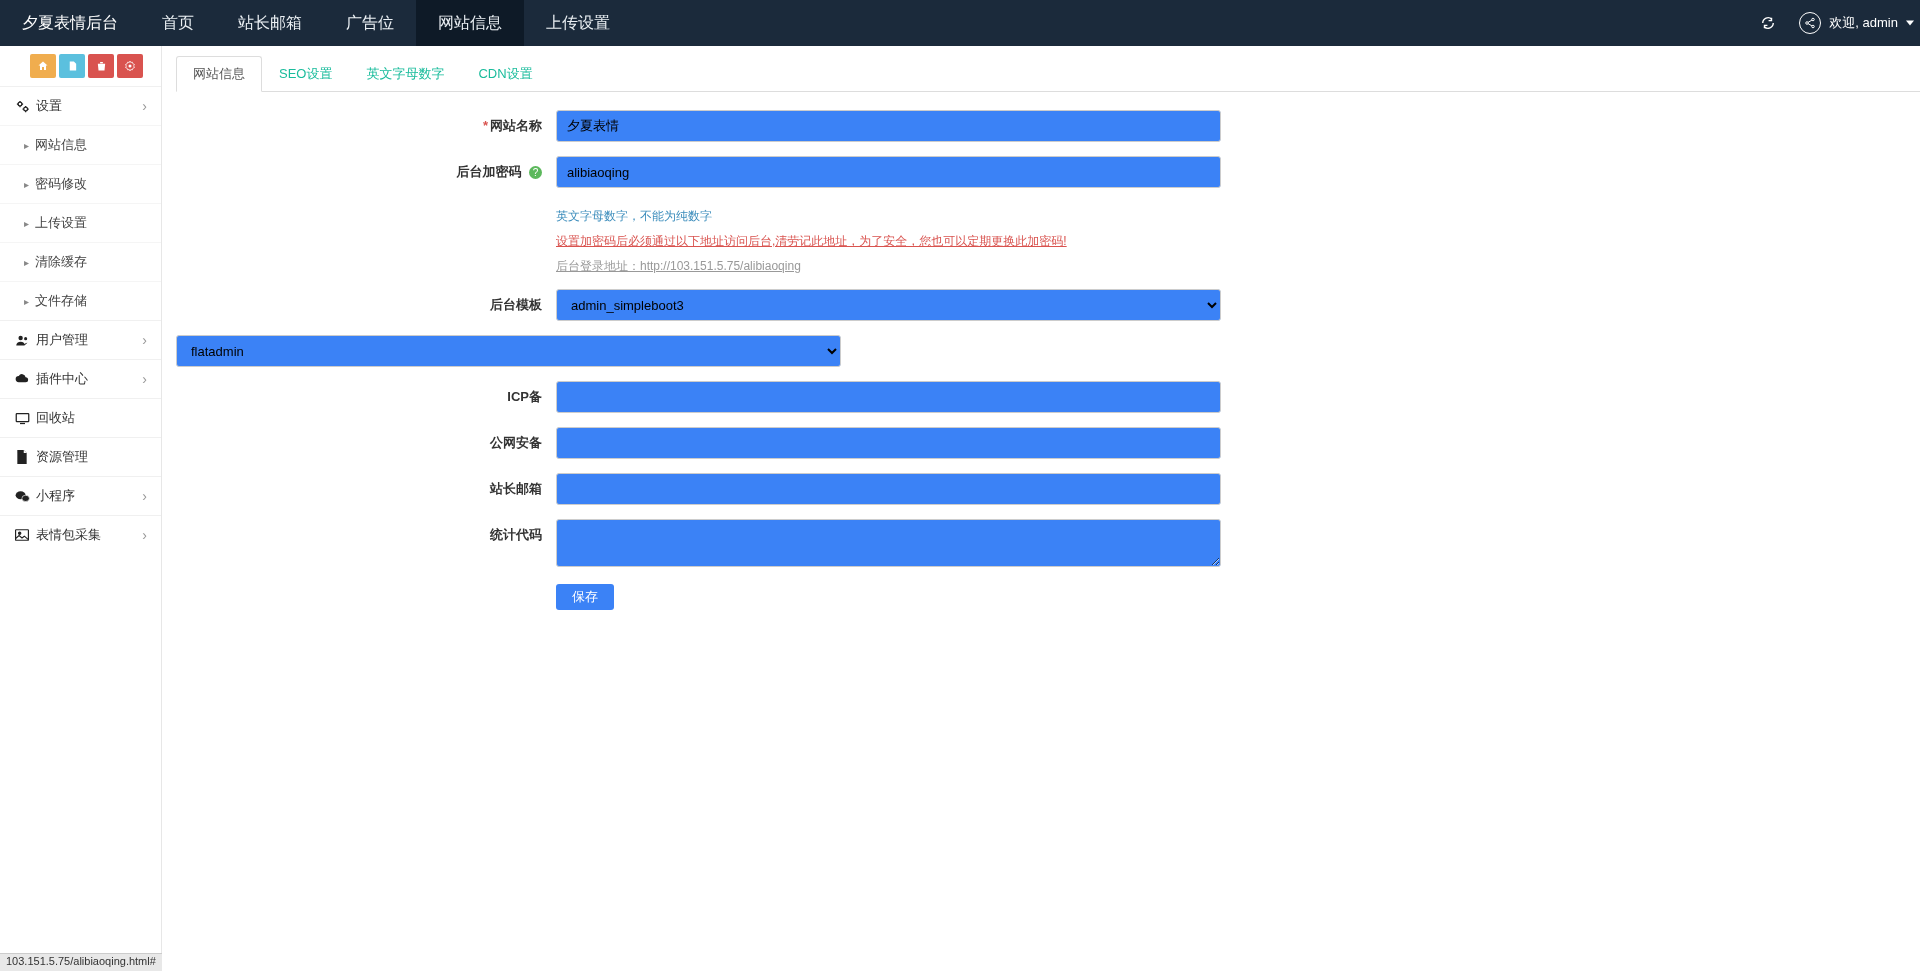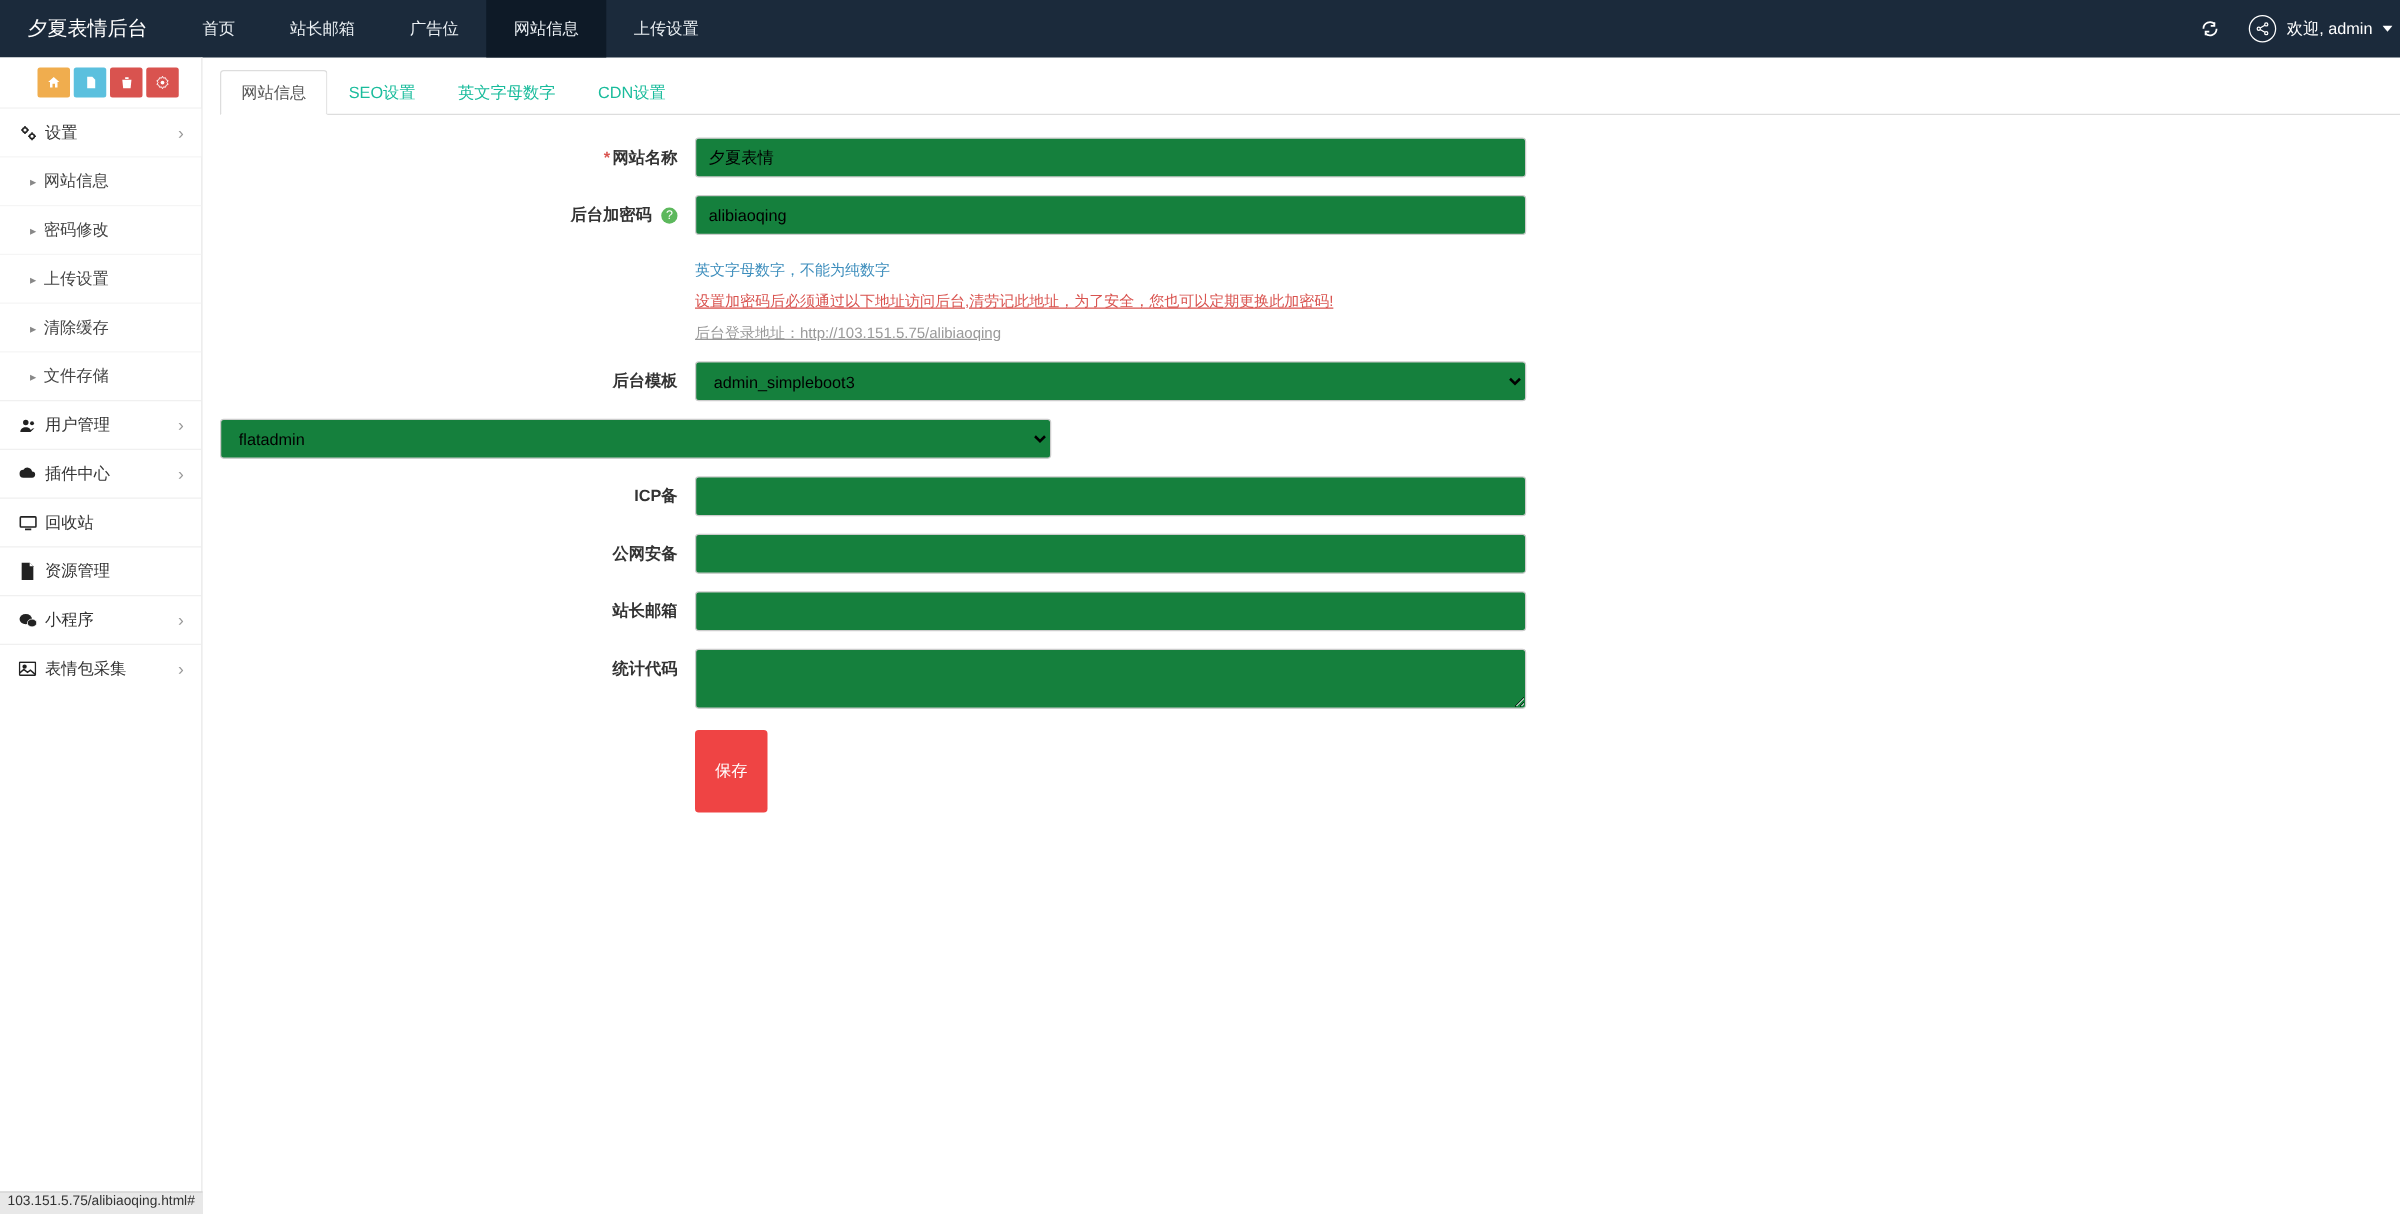--- a/index.html
+++ b/index.html
@@ -2,21 +2,21 @@
 <html><head>
 <meta charset="utf-8">
 <style>
 * { margin: 0; padding: 0; box-sizing: border-box; }
 body { font-family: "Microsoft YaHei", "Helvetica Neue", Arial, sans-serif; font-size: 13px; color: #333; background: #fff; }
 
 
 .navbar { background: #1b2a3b; height: 46px; display: flex; align-items: center; color: #fff; }
 .brand { font-size: 16px; padding: 0 22px; font-weight: 400; white-space: nowrap; }
 .topnav { display: flex; height: 100%; }
-.topnav a { color: #eaeff3; text-decoration: none; padding: 0 22px; display: flex; align-items: center; font-size: 13px; height: 100%; }
+.topnav a { color: #eaeff3; text-decoration: none; padding: 0 22px; display: flex; align-items: center; font-size: 16px; height: 100%; }
 .topnav a.active { background: #0e1a27; }
 .top-right { margin-left: auto; display: flex; align-items: center; gap: 8px; height: 100%; }
 .top-right .refresh { padding: 0 10px; cursor: pointer; display:flex; align-items:center; height:100%; }
 .top-right .user { display: flex; align-items: center; gap: 8px; cursor: pointer; padding: 0 6px; height: 100%; }
 .share-icon { width: 22px; height: 22px; border: 1.5px solid #fff; border-radius: 50%; display:flex; align-items:center; justify-content:center; }
 
 
 .layout { display: flex; height: calc(100vh - 38px - 18px); }
 .sidebar { width: 162px; border-right: 1px solid #e7e7e7; background:#fff; flex-shrink:0; }
 .main { flex: 1; padding: 0; overflow: auto; }
@@ -46,32 +46,32 @@
 .tabs a { padding: 8px 16px; text-decoration:none; font-size:13px; border:1px solid transparent; border-bottom:none; margin-bottom:-1px; border-radius:3px 3px 0 0; cursor:pointer; }
 .tabs a.active { color:#555; border-color:#ddd; border-bottom:1px solid #fff; background:#fff; }
 .tabs a.link { color:#1abc9c; }
 
 
 .form { max-width: 1090px; padding: 0 14px 40px 14px; }
 .form-row { display:flex; align-items:flex-start; margin-bottom:14px; }
 .col-label { width: 380px; text-align:right; padding: 7px 14px 0 0; font-weight:bold; font-size:13px; }
 .col-label .req { color:#d9534f; margin-right:2px; }
 .col-input { flex:1; max-width:665px; }
-.form-control { width:100%; height:32px; padding:5px 10px; border:1px solid #ccc; border-radius:3px; font-size:13px; background:#15803d; }
+.form-control { width:100%; height:32px; padding:5px 10px; border:1px solid #ccc; border-radius:3px; font-size:13px; background:#3b82f6; }
 textarea.form-control { height:48px; resize:vertical; font-family:inherit; }
 select.form-control { appearance:auto; }
 .help { font-size:12px; margin-top:6px; color:#1abc9c; }
 .help.blue { color:#3c8dbc;margin-top:20px; }
 .help.red { color:#d9534f; }
 .help.grey { color:#999; }
 .help + .help { margin-top:8px;text-decoration:underline; }
 
 .q-icon { display:inline-flex; width:13px; height:13px; border-radius:50%; background:#5cb85c; color:#fff; align-items:center; justify-content:center; font-size:10px; margin-left:4px; vertical-align:middle; font-weight:normal; }
 
-.btn-save { background:#ef4444; color:#fff; border:none; padding:24px 16px; border-radius:3px; font-size:13px; cursor:pointer; }
+.btn-save { background:#3b82f6; color:#fff; border:none; padding:4px 16px; border-radius:3px; font-size:13px; cursor:pointer; }
 
 
 .statusbar { position:fixed; bottom:0; left:0; height:18px; background:#e8e8e8; color:#333; font-size:11px; padding:1px 6px; border-top:1px solid #ccc; }
 
 
 svg { display:block; }
 </style>
 </head>
 <body>
 

